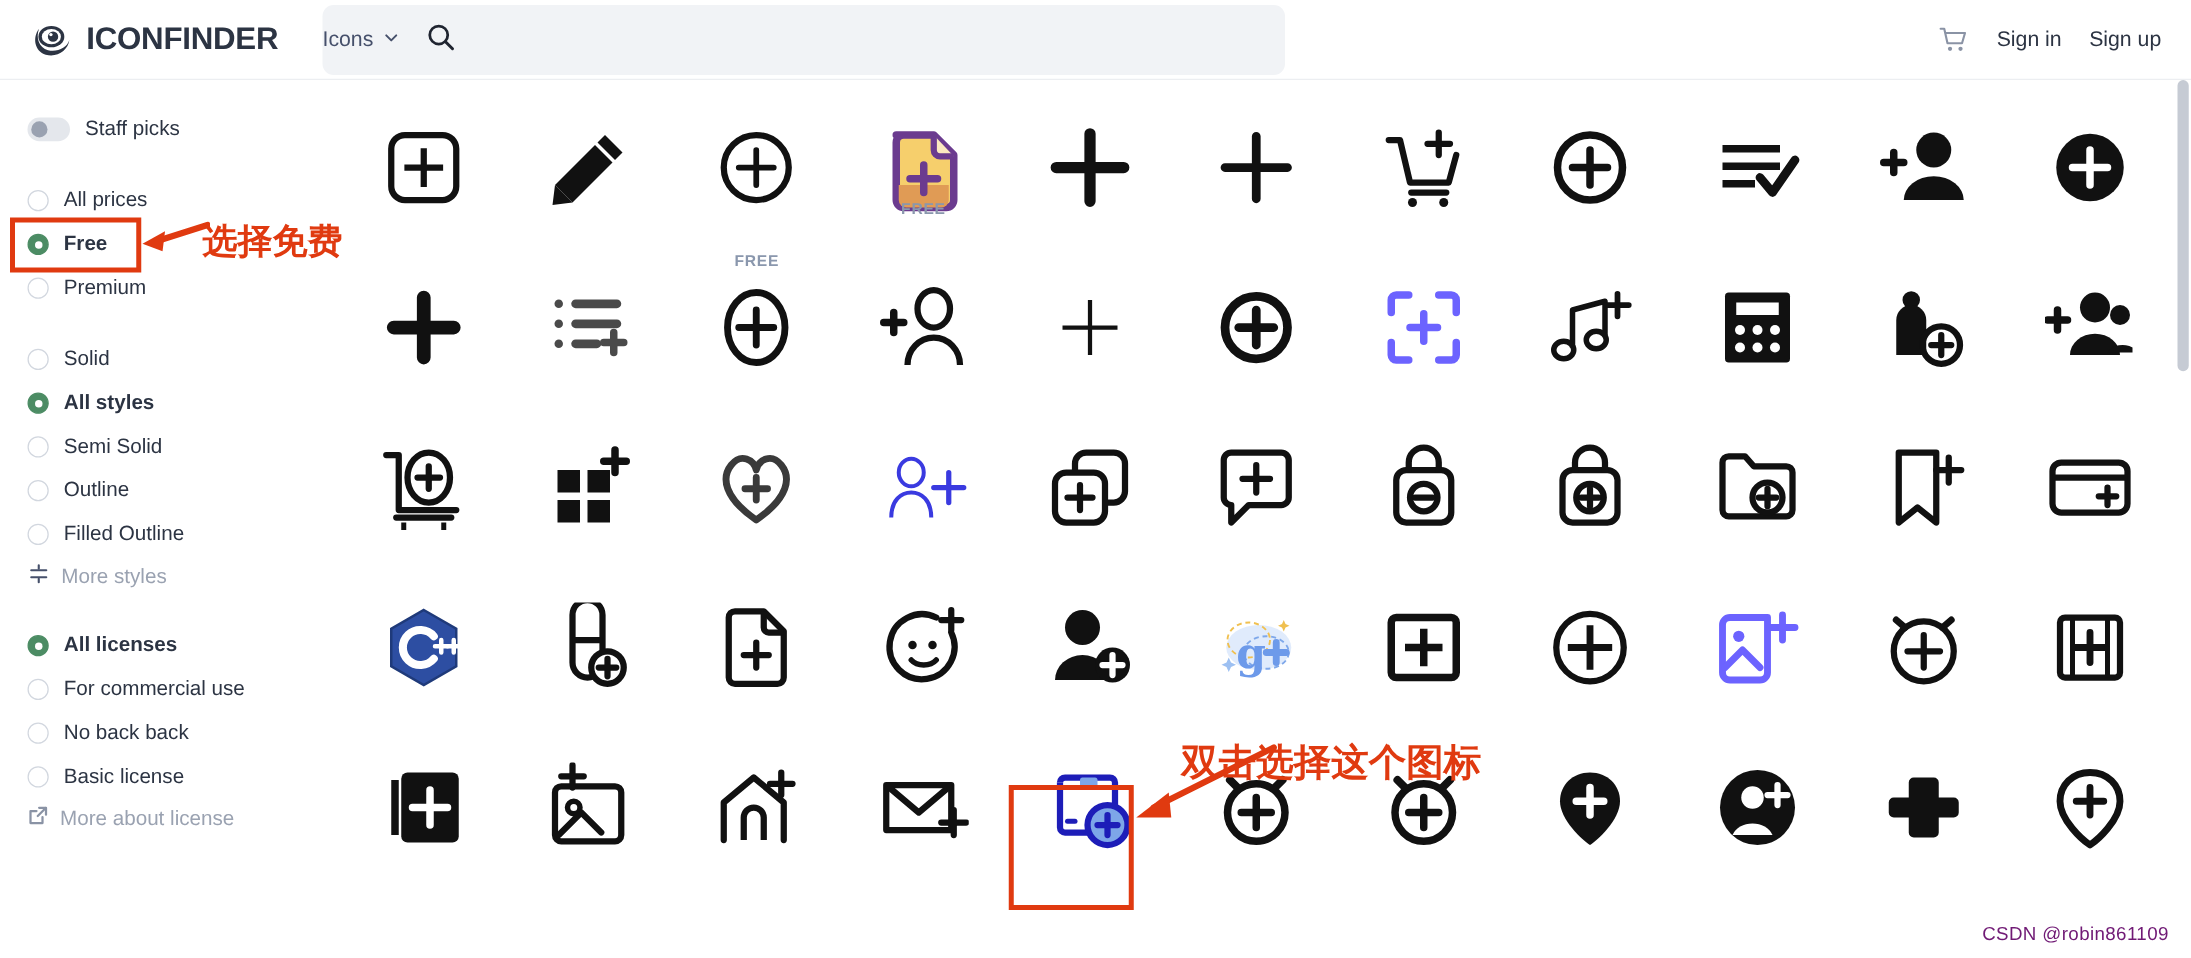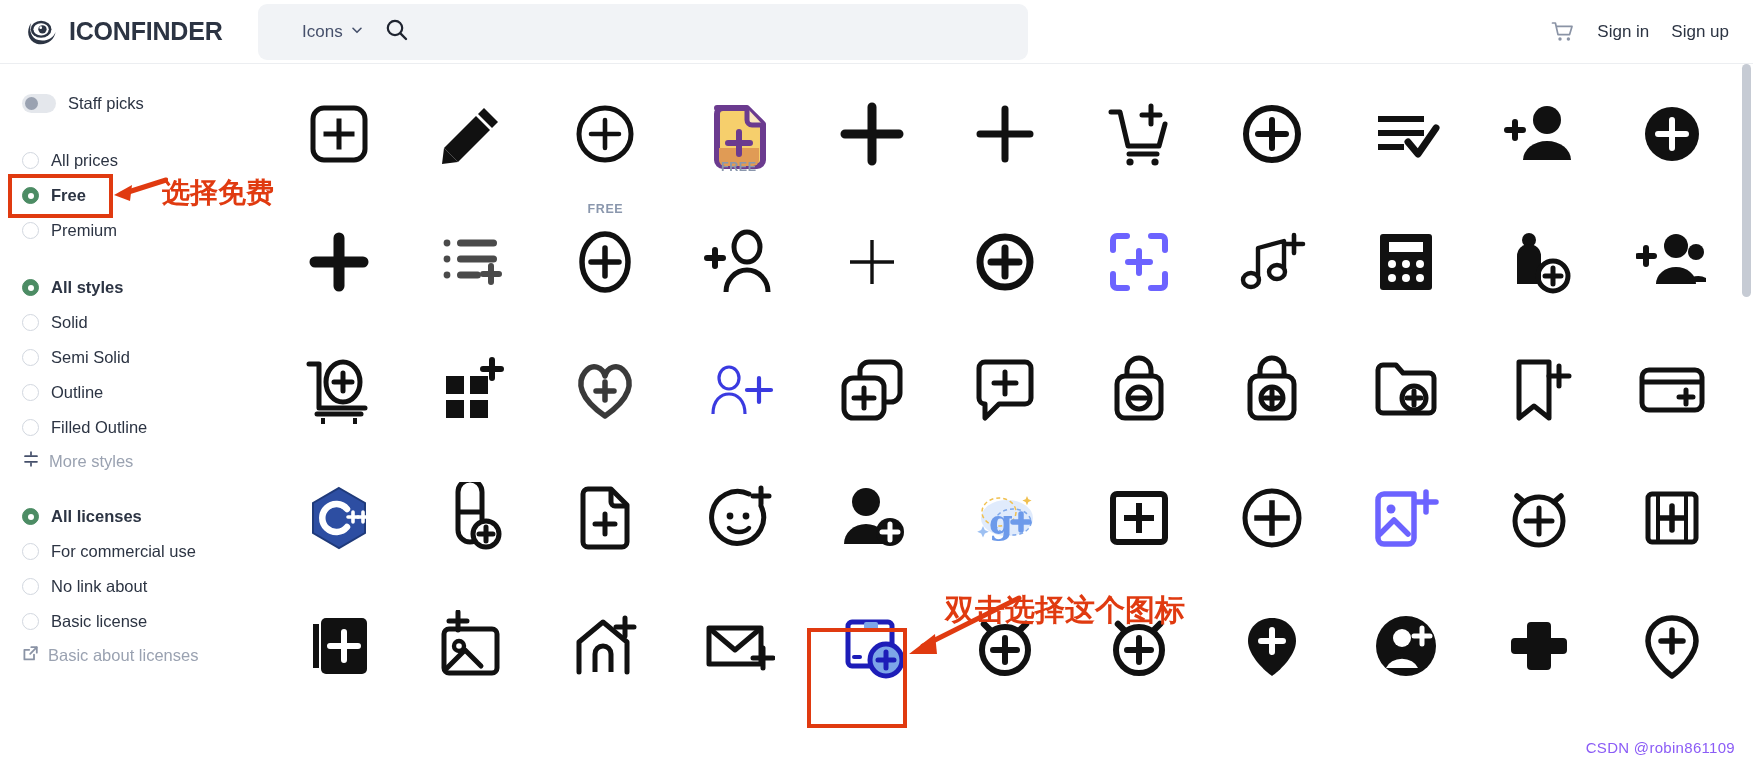--- a/index.html
+++ b/index.html
@@ -42,21 +42,21 @@
   .search-input {
     flex: 1;
     border: none; background: transparent; outline: none;
     font-size: 17px; color: #2c3443;
     padding-left: 22px;
     font-family: "Liberation Sans", sans-serif;
   }
   .search-type {
     display: flex; align-items: flex-start; gap: 7px;
     font-size: 17px; color: #46506b;
-    cursor: pointer; padding-right: 4px; margin-left: 44px;
+    cursor: pointer; padding-right: 4px;
   }
   .search-go {
     display: flex; align-items: center; justify-content: center;
     width: 58px; height: 56px; cursor: pointer;
   }
   .header-right {
     position: absolute; right: 24px; top: 0;
     height: 64px; display: flex; align-items: center; gap: 22px;
   }
   .hdr-link {
@@ -157,21 +157,21 @@
     position: absolute;
     color: #e03a10;
     font-family: "DejaVu Sans", sans-serif;
     font-weight: bold;
     white-space: nowrap;
     pointer-events: none;
   }
   .anno-arrow { position: absolute; pointer-events: none; }
   .watermark {
     position: absolute; right: 18px; bottom: 10px;
-    font-size: 15px; color: #8b5cf6;
+    font-size: 15px; color: #701a75;
     letter-spacing: .3px;
     font-family: "Liberation Sans", sans-serif;
   }
 </style>
 </head>
 <body>
 
 <div id="app">
 
   <div class="header">
@@ -244,26 +244,26 @@
           <span class="filter-label bold">Free</span>
         </div>
         <div class="filter-row">
           <span class="radio"></span>
           <span class="filter-label">Premium</span>
         </div>
       </div>
 
       <div class="filter-group">
         <div class="filter-row">
+          <span class="radio"></span>
+          <span class="filter-label">Solid</span>
+        </div>
+        <div class="filter-row">
           <span class="radio on"></span>
           <span class="filter-label bold">All styles</span>
-        </div>
-        <div class="filter-row">
-          <span class="radio"></span>
-          <span class="filter-label">Solid</span>
         </div>
         <div class="filter-row">
           <span class="radio"></span>
           <span class="filter-label">Semi Solid</span>
         </div>
         <div class="filter-row">
           <span class="radio"></span>
           <span class="filter-label">Outline</span>
         </div>
         <div class="filter-row">
@@ -285,35 +285,35 @@
         <div class="filter-row">
           <span class="radio on"></span>
           <span class="filter-label bold">All licenses</span>
         </div>
         <div class="filter-row">
           <span class="radio"></span>
           <span class="filter-label">For commercial use</span>
         </div>
         <div class="filter-row">
           <span class="radio"></span>
-          <span class="filter-label">No link about</span>
+          <span class="filter-label">No back back</span>
         </div>
         <div class="filter-row">
           <span class="radio"></span>
           <span class="filter-label">Basic license</span>
         </div>
         <div class="link-row">
           <span>
             <svg width="17" height="17" viewBox="0 0 17 17">
               <path d="M9.3 2.2 H14.8 V7.7" fill="none" stroke="#8a93a5" stroke-width="1.8" stroke-linecap="round" stroke-linejoin="round"></path>
               <path d="M14.6 2.4 L8.2 8.8" stroke="#8a93a5" stroke-width="1.8" stroke-linecap="round"></path>
               <path d="M12 9.6 V14.4 H2.4 V4.8 H7.2" fill="none" stroke="#8a93a5" stroke-width="1.8" stroke-linecap="round" stroke-linejoin="round"></path>
             </svg>
           </span>
-          <span class="lbl">Basic about licenses</span>
+          <span class="lbl">More about license</span>
         </div>
       </div>
     </div>
 
     <div class="grid-area">
       <div class="icon-grid">
 
         <div class="cell">
           <svg width="72" height="72" viewBox="0 0 72 72">
               <rect x="10" y="10" width="52" height="52" rx="11" fill="none" stroke="#111" stroke-width="5"></rect>

